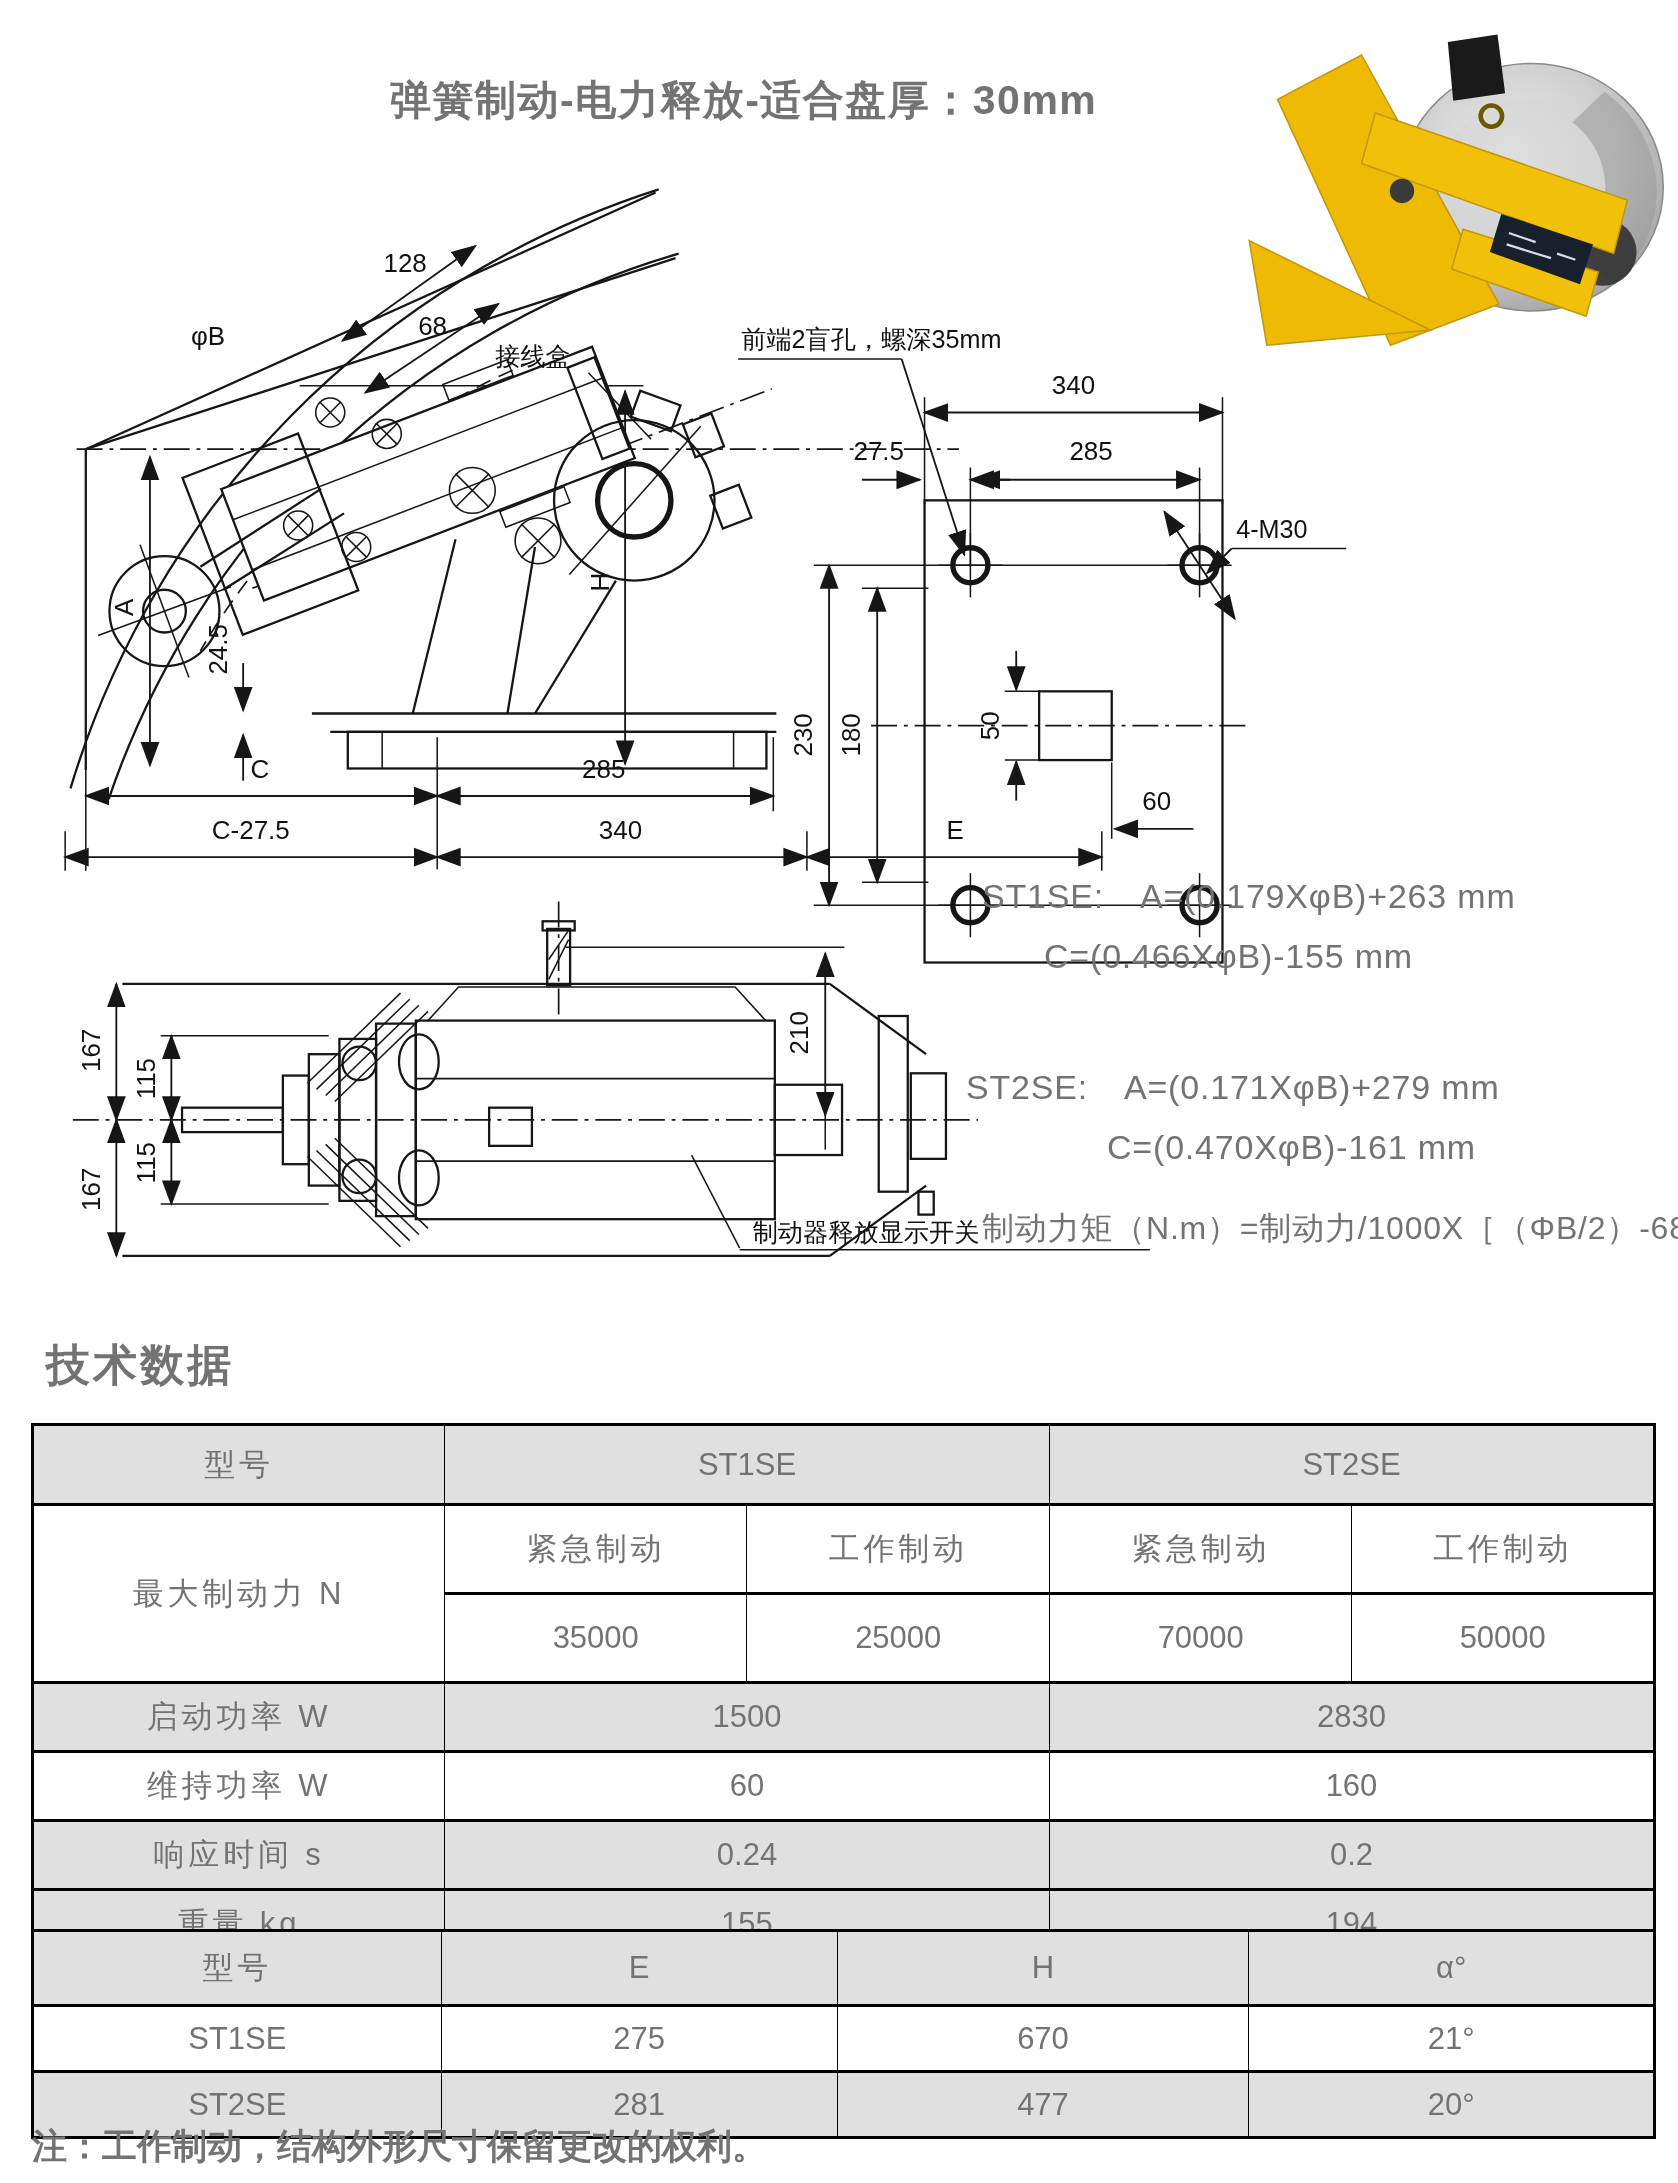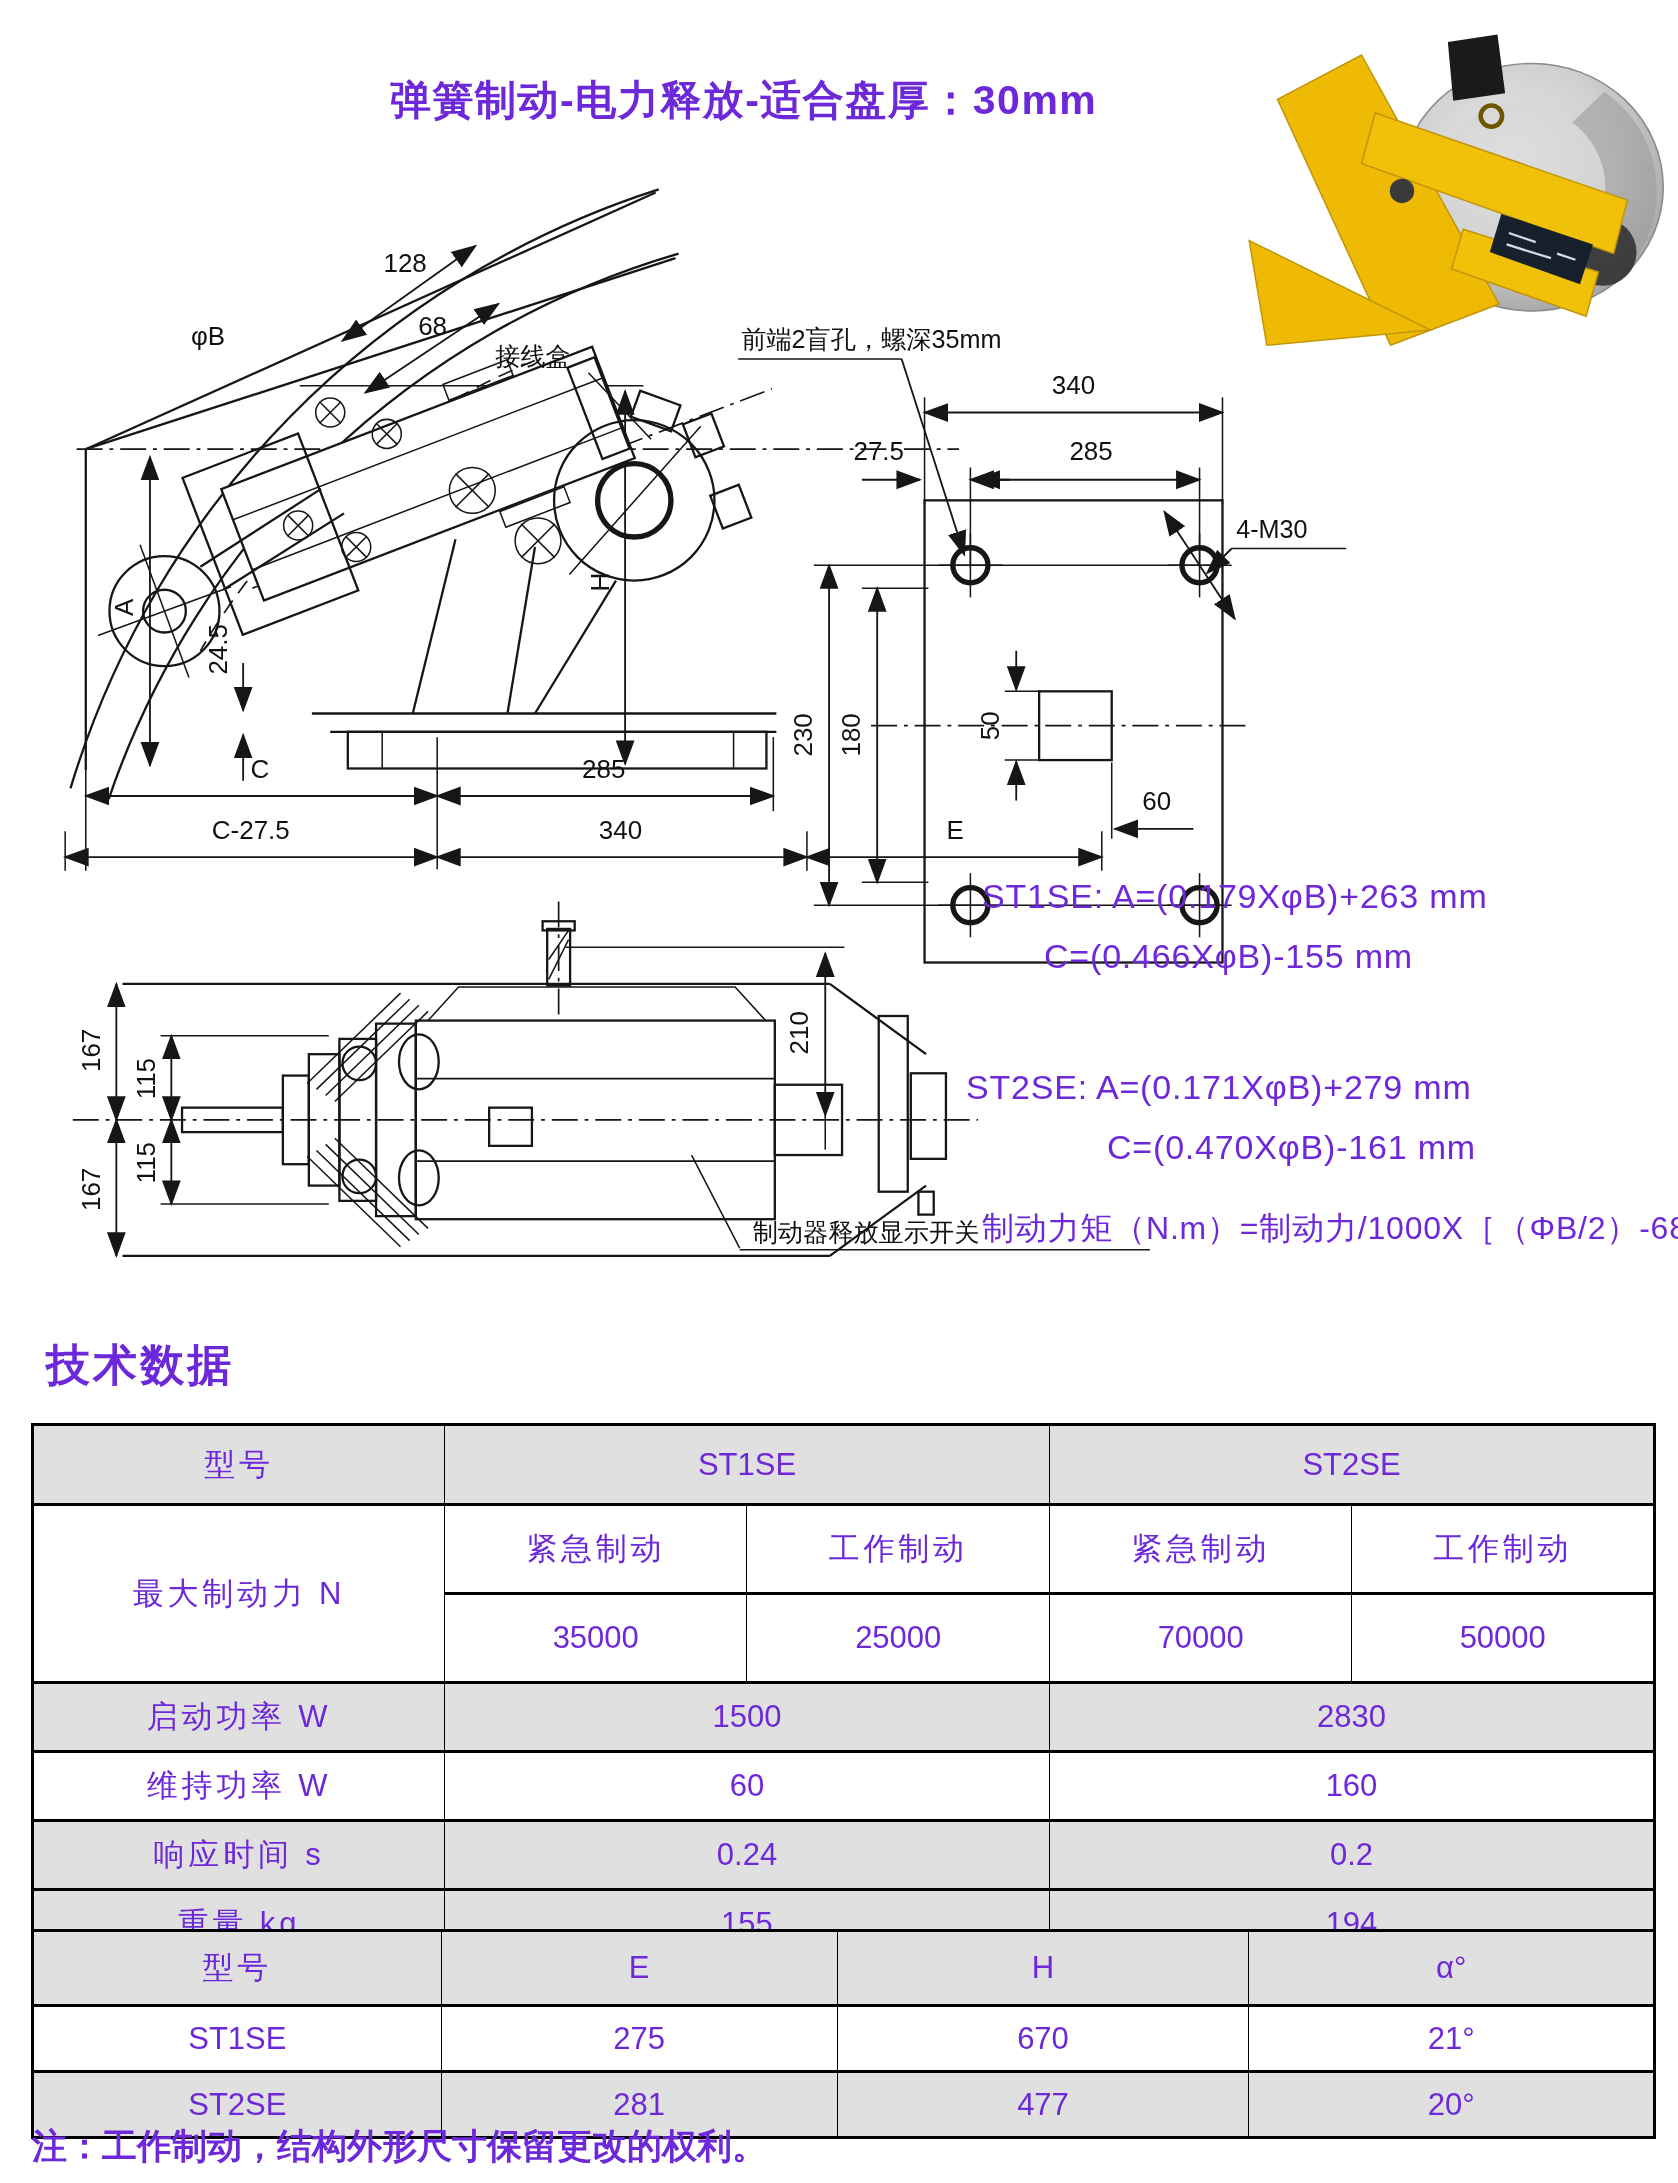--- a/index.html
+++ b/index.html
@@ -1,22 +1,22 @@
 <!DOCTYPE html>
 <html style="font-size:12.2px"><head>
 <meta charset="utf-8">
 <style>
   html,body{margin:0;padding:0;background:#ffffff;}
   .page{position:relative;width:1678px;height:2183px;background:#fff;overflow:hidden;
-        font-family:"Liberation Sans",sans-serif;color:#6d28d9;}
+        font-family:"Liberation Sans",sans-serif;color:#737373;}
   .abs{position:absolute;}
   .page-title{font-size:41px;font-weight:bold;letter-spacing:1.5px;white-space:nowrap;}
   .section-heading{font-size:44px;font-weight:bold;letter-spacing:3.1px;font-family:Liberation Mono, monospace;}
   .formula-line{font-size:34px;white-space:nowrap;letter-spacing:0.8px;}
-  .formula-line .flabel{margin-right:8px;}
+  .formula-line .flabel{margin-right:36px;}
   .torque-line{font-size:32px;white-space:nowrap;letter-spacing:0.8px;}
   .note-line{font-size:35px;font-weight:bold;font-family:"Liberation Serif",serif;white-space:nowrap;}
   table.spec{border-collapse:collapse;table-layout:fixed;width:1625px;background:#fff;}
   table.spec td{border:1.5px solid #000;border-top-width:3.8px;border-bottom-width:3.8px;
                 text-align:center;vertical-align:middle;font-size:31px;padding:4px;}
   table.spec{border:3.8px solid #000;}
   td.shade{background:#e0e0e0;}
   td.lab{letter-spacing:3.8px;}
   tr.rh1 td{height:69px;} tr.rh2 td{height:78px;} tr.rh3 td{height:78px;}
   tr.rh4 td{height:58px;} tr.rh5 td{height:64px;} tr.rh6 td{height:55px;}

